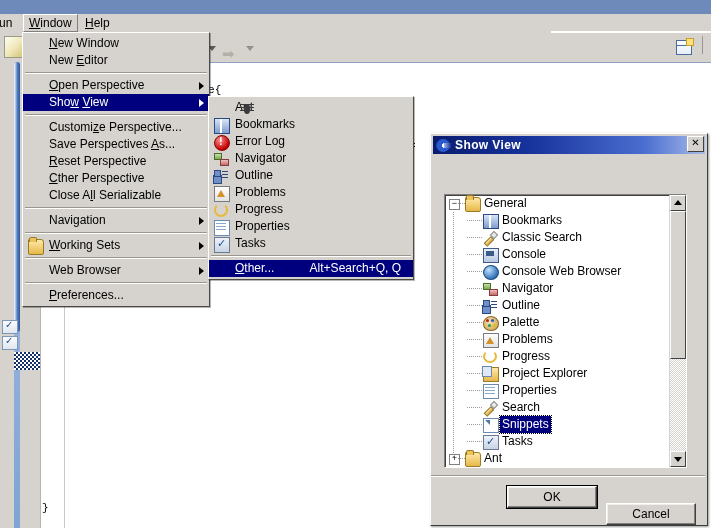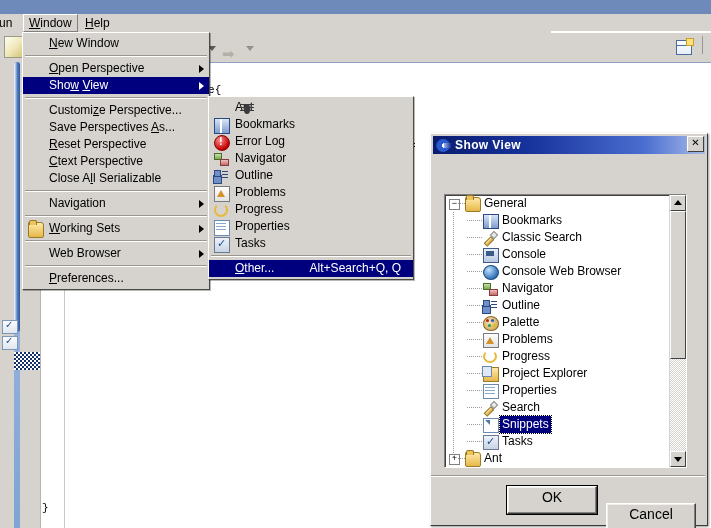--- a/index.html
+++ b/index.html
@@ -634,26 +634,26 @@
 
   .dialog-sep {
     position: absolute;
     left: 0; top: 341px;
     width: 274px; height: 0;
     border-top: 1px solid #9a968e;
     border-bottom: 1px solid #ffffff;
   }
   .dlg-btn {
     position: absolute;
-    height: 28px;
+    height: 22px;
     background: #d6d3ce;
     border: 1px solid;
     border-color: #ffffff #404040 #404040 #ffffff;
     box-shadow: inset -1px -1px 0 #808080, inset 1px 1px 0 #efefef;
-    font-size: 14px;
+    font-size: 12px;
     line-height: 20px;
     text-align: center;
     color: #000000;
     cursor: default;
     box-sizing: border-box;
   }
   .dlg-btn.default {
     outline: 1px solid #000000;
     outline-offset: 0;
   }
@@ -703,20 +703,23 @@
     <div class="editor-text-line" style="left:409px; top:78px;">=</div>
 
     <div class="editor-text-line" style="left:42px; top:440px;">}</div>
   </div>
 
   <div class="menu" id="window-menu" style="left:22px; top:32px; width:186px;">
 
     <div class="menu-item">
       <span class="mnemonic">N</span><span>ew Window</span>
     </div>
+    <div class="menu-item">
+      <span>New </span><span class="mnemonic">E</span><span>ditor</span>
+    </div>
     <div class="menu-sep"></div>
 
     <div class="menu-item">
       <span class="mnemonic">O</span><span>pen Perspective</span>
       <span class="submenu-arrow"></span>
     </div>
     <div class="menu-item highlight">
       <span>Sho</span><span class="mnemonic">w</span><span> </span><span class="mnemonic">V</span><span>iew</span>
       <span class="submenu-arrow"></span>
     </div>
@@ -725,21 +728,21 @@
     <div class="menu-item">
       <span>Customi</span><span class="mnemonic">z</span><span>e Perspective...</span>
     </div>
     <div class="menu-item">
       <span>Save Perspectives </span><span class="mnemonic">A</span><span>s...</span>
     </div>
     <div class="menu-item">
       <span class="mnemonic">R</span><span>eset Perspective</span>
     </div>
     <div class="menu-item">
-      <span class="mnemonic">C</span><span>text Perspective</span>
+      <span class="mnemonic">C</span><span>ther Perspective</span>
     </div>
     <div class="menu-item">
       <span>Close A</span><span class="mnemonic">l</span><span>l Serializable</span>
     </div>
     <div class="menu-sep"></div>
 
     <div class="menu-item">
       <span>Navigation</span>
       <span class="submenu-arrow"></span>
     </div>

